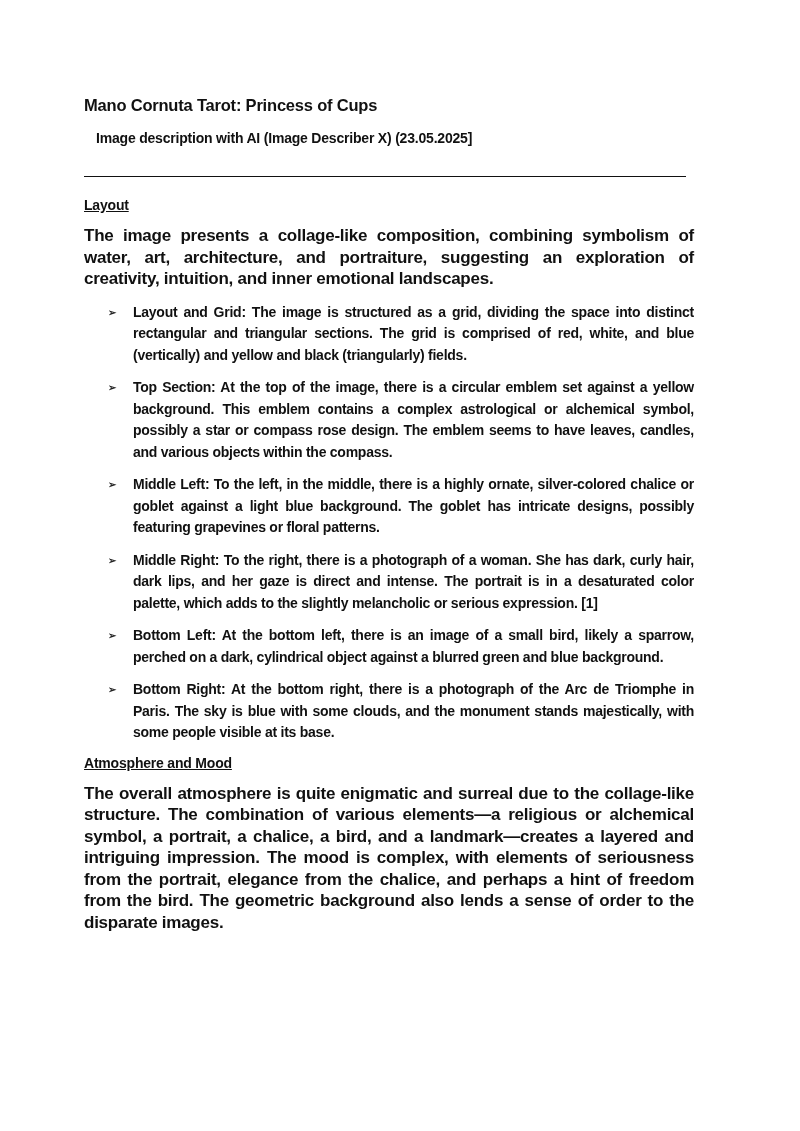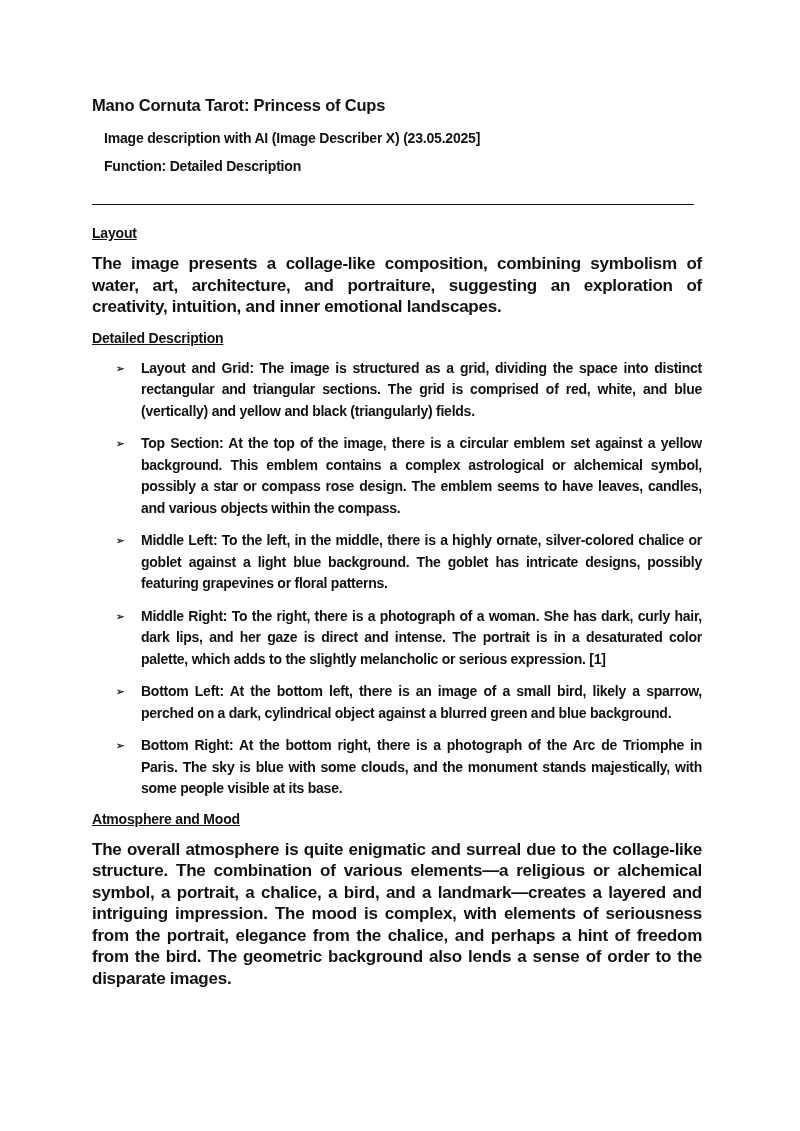--- a/index.html
+++ b/index.html
@@ -1,18 +1,18 @@
 <!DOCTYPE html>
 <html><head>
   <meta charset="utf-8">
   <style>
     html, body { margin: 0; padding: 0; background: #ffffff; }
     body { width: 800px; height: 1131px; position: relative; overflow: hidden; }
     .page {
-      position: absolute; left: 92px; top: 96px; width: 610px;
+      position: absolute; left: 84px; top: 96px; width: 610px;
       font-family: "Liberation Sans", sans-serif;
       font-weight: bold; color: #111111;
     }
     .title { font-size: 16.5px; margin: 0 0 15px 0; letter-spacing: -0.2px; }
     .meta { font-size: 14px; margin: 0 0 12px 0; letter-spacing: -0.2px; padding-left: 12px; }
     .rule {
       border: 0; border-top: 1.6px solid #111; width: 602px;
       margin: 30px 0 20px 0;
     }
     .heading {
@@ -33,27 +33,25 @@
       position: absolute; left: 24px; top: 0; font-size: 10px;
       line-height: 21.5px; color: #222;
     }
   </style>
 </head>
 <body>
 
 <div class="page">
   <div class="title">Mano Cornuta Tarot: Princess of Cups</div>
   <div class="meta">Image description with AI (Image Describer X) (23.05.2025]</div>
-  <div class="meta">Function: Detailed Description</div>
   <hr class="rule">
 
   <div class="heading">Layout</div>
   <p class="para">The image presents a collage-like composition, combining symbolism of water, art, architecture, and portraiture, suggesting an exploration of creativity, intuition, and inner emotional landscapes.</p>
 
-  <div class="heading">Detailed Description</div>
   <ul class="bullets">
     <li><span class="bullet-icon">➢</span><span>Layout and Grid: The image is structured as a grid, dividing the space into distinct rectangular and triangular sections. The grid is comprised of red, white, and blue (vertically) and yellow and black (triangularly) fields.</span></li>
     <li><span class="bullet-icon">➢</span><span>Top Section: At the top of the image, there is a circular emblem set against a yellow background. This emblem contains a complex astrological or alchemical symbol, possibly a star or compass rose design. The emblem seems to have leaves, candles, and various objects within the compass.</span></li>
     <li><span class="bullet-icon">➢</span><span>Middle Left: To the left, in the middle, there is a highly ornate, silver-colored chalice or goblet against a light blue background. The goblet has intricate designs, possibly featuring grapevines or floral patterns.</span></li>
     <li><span class="bullet-icon">➢</span><span>Middle Right: To the right, there is a photograph of a woman. She has dark, curly hair, dark lips, and her gaze is direct and intense. The portrait is in a desaturated color palette, which adds to the slightly melancholic or serious expression. [1]</span></li>
     <li><span class="bullet-icon">➢</span><span>Bottom Left: At the bottom left, there is an image of a small bird, likely a sparrow, perched on a dark, cylindrical object against a blurred green and blue background.</span></li>
     <li><span class="bullet-icon">➢</span><span>Bottom Right: At the bottom right, there is a photograph of the Arc de Triomphe in Paris. The sky is blue with some clouds, and the monument stands majestically, with some people visible at its base.</span></li>
   </ul>
 
   <div class="heading">Atmosphere and Mood</div>

